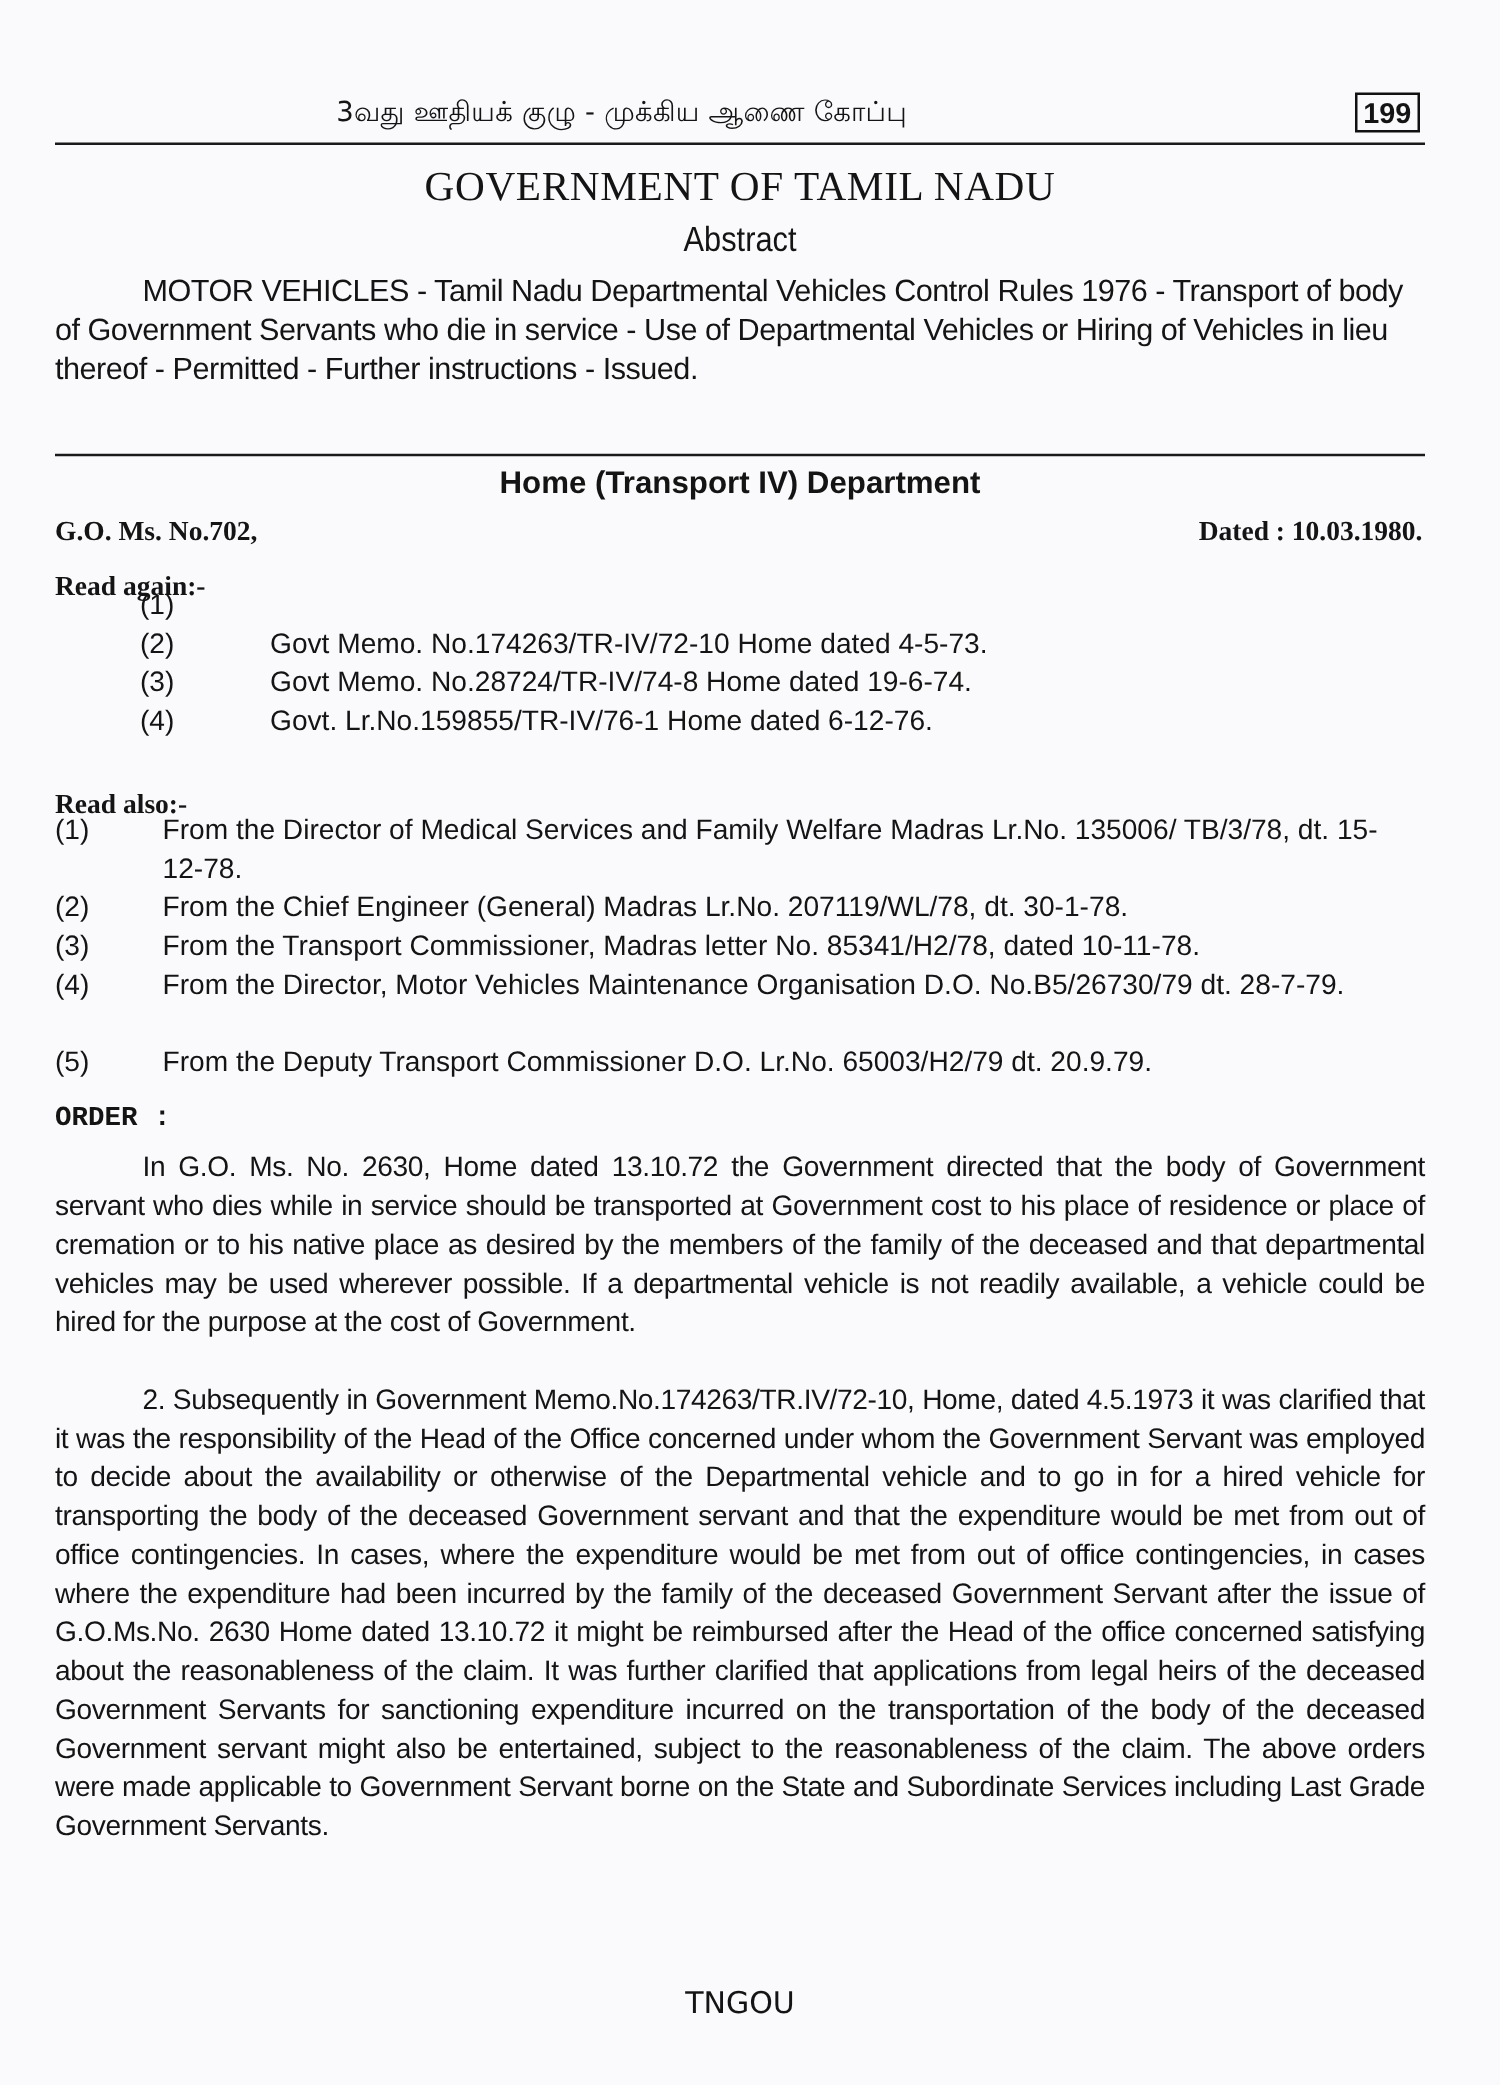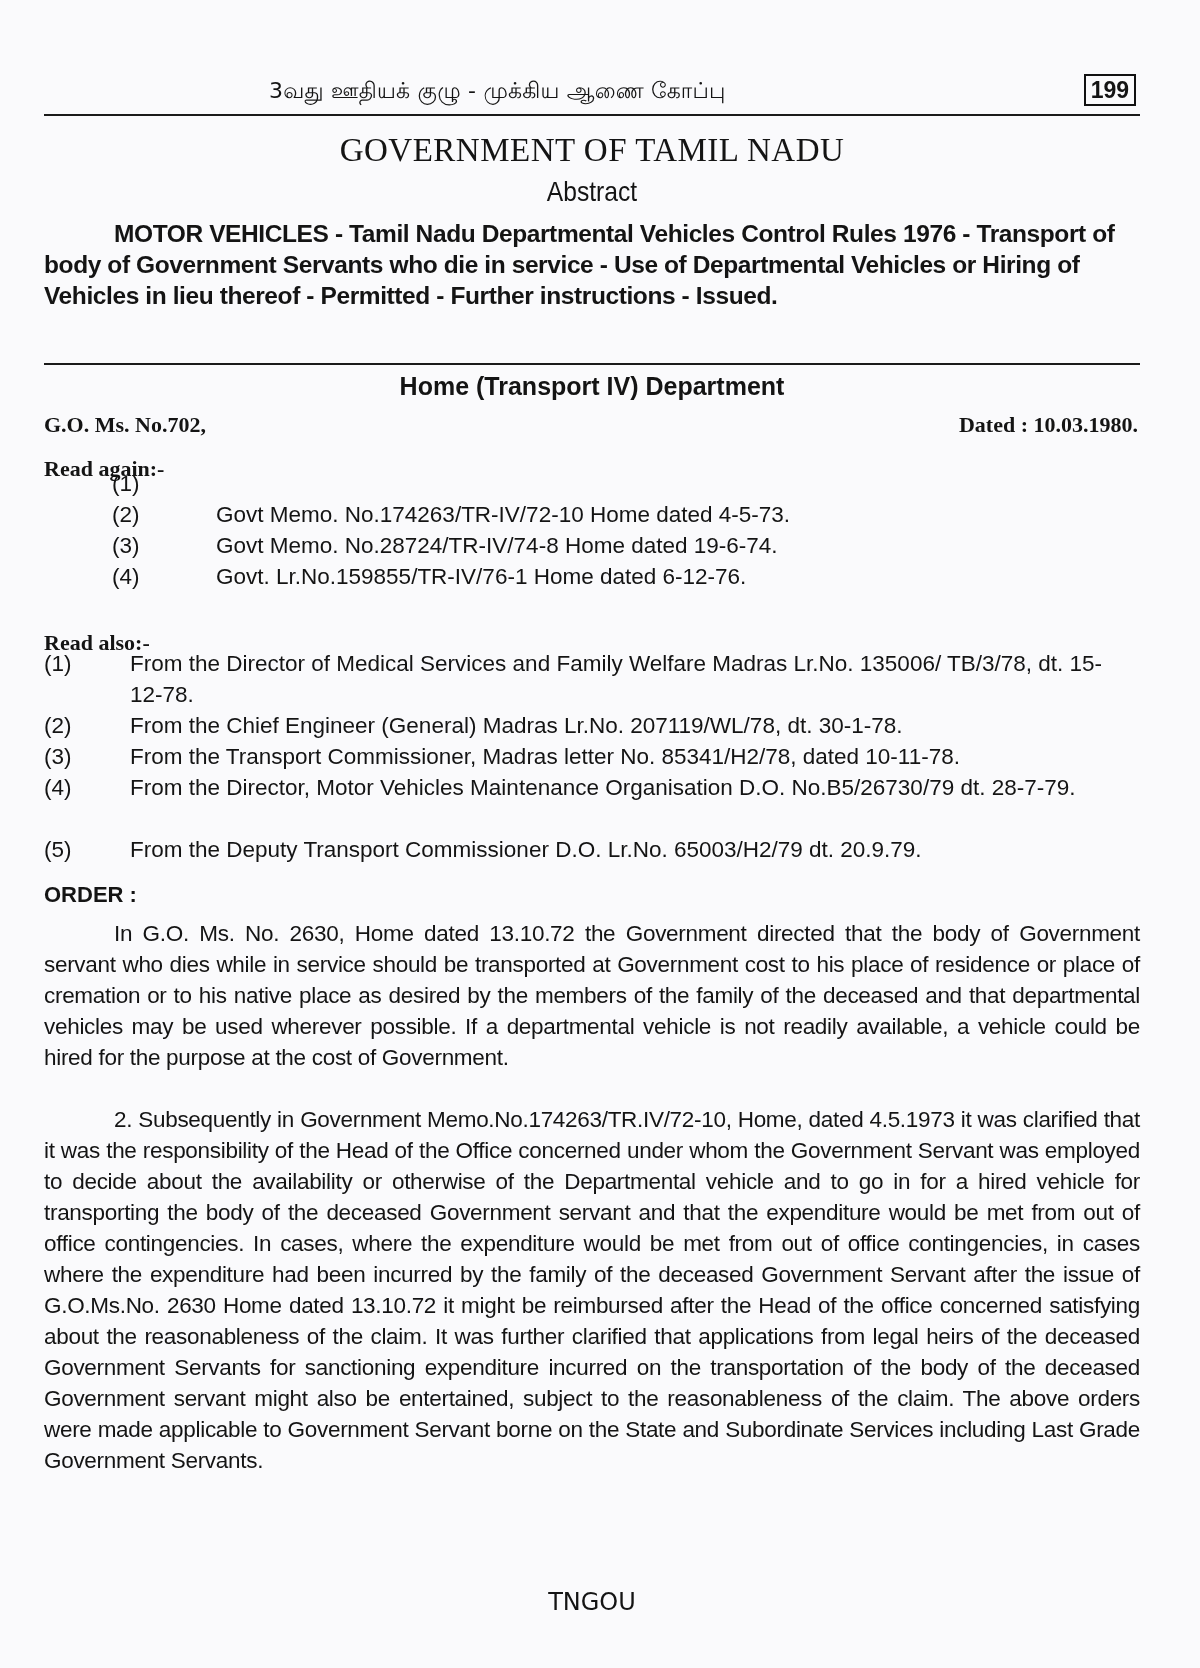--- a/index.html
+++ b/index.html
@@ -29,21 +29,21 @@
   .gov-title {
     position: absolute; top: 132px; left: 0; width: 1096px; text-align: center;
     font-family: "Liberation Serif", serif; font-weight: normal; font-size: 33px; letter-spacing: 0.5px;
   }
   .abstract {
     position: absolute; top: 176px; left: 0; width: 1096px; text-align: center;
     font-family: "Liberation Sans", sans-serif; font-size: 28px; transform: scaleX(0.88);
   }
   .subject {
     position: absolute; top: 218px; left: 0; width: 1096px;
-    font-weight: bold; font-size: 24.5px; line-height: 31px; letter-spacing: -0.4px;
+    font-weight: normal; font-size: 24.5px; line-height: 31px; letter-spacing: -0.4px;
   }
   .subject .ind { display: inline-block; width: 70px; }
   .rule-mid { position: absolute; top: 363px; left: 0; width: 1096px; height: 2px; background: #1a1a1a; }
   .dept {
     position: absolute; top: 372px; left: 0; width: 1096px; text-align: center;
     font-weight: bold; font-size: 25px;
   }
   .go-no, .go-date {
     position: absolute; top: 412px;
     font-family: "Liberation Serif", serif; font-weight: bold; font-size: 22px;
@@ -58,21 +58,21 @@
   .ref-item { position: relative; height: 31px; line-height: 31px; }
   .ref-item .num { position: absolute; }
   .ref-item .txt { position: absolute; white-space: nowrap; }
   .ra .num { left: 68px; }
   .ra .txt { left: 172px; }
   .rl .num { left: 0; }
   .rl .txt { left: 86px; width: 1000px; white-space: normal; }
   .rl.two { height: 62px; }
   .order-head {
     position: absolute; top: 882px; left: 0;
-    font-family: Liberation Sans, sans-serif; font-weight: bold; font-size: 22px;
+    font-family: Liberation Mono, monospace; font-weight: bold; font-size: 22px;
   }
   .para {
     position: absolute; left: 0; width: 1096px;
     font-size: 22.5px; line-height: 31px; text-align: justify; letter-spacing: -0.3px;
   }
   .para .first { display: inline-block; width: 70px; }
   .footer {
     position: absolute; top: 1588px; left: 0; width: 1096px; text-align: center;
     font-family: "DejaVu Sans", sans-serif; font-size: 24px;
   }

